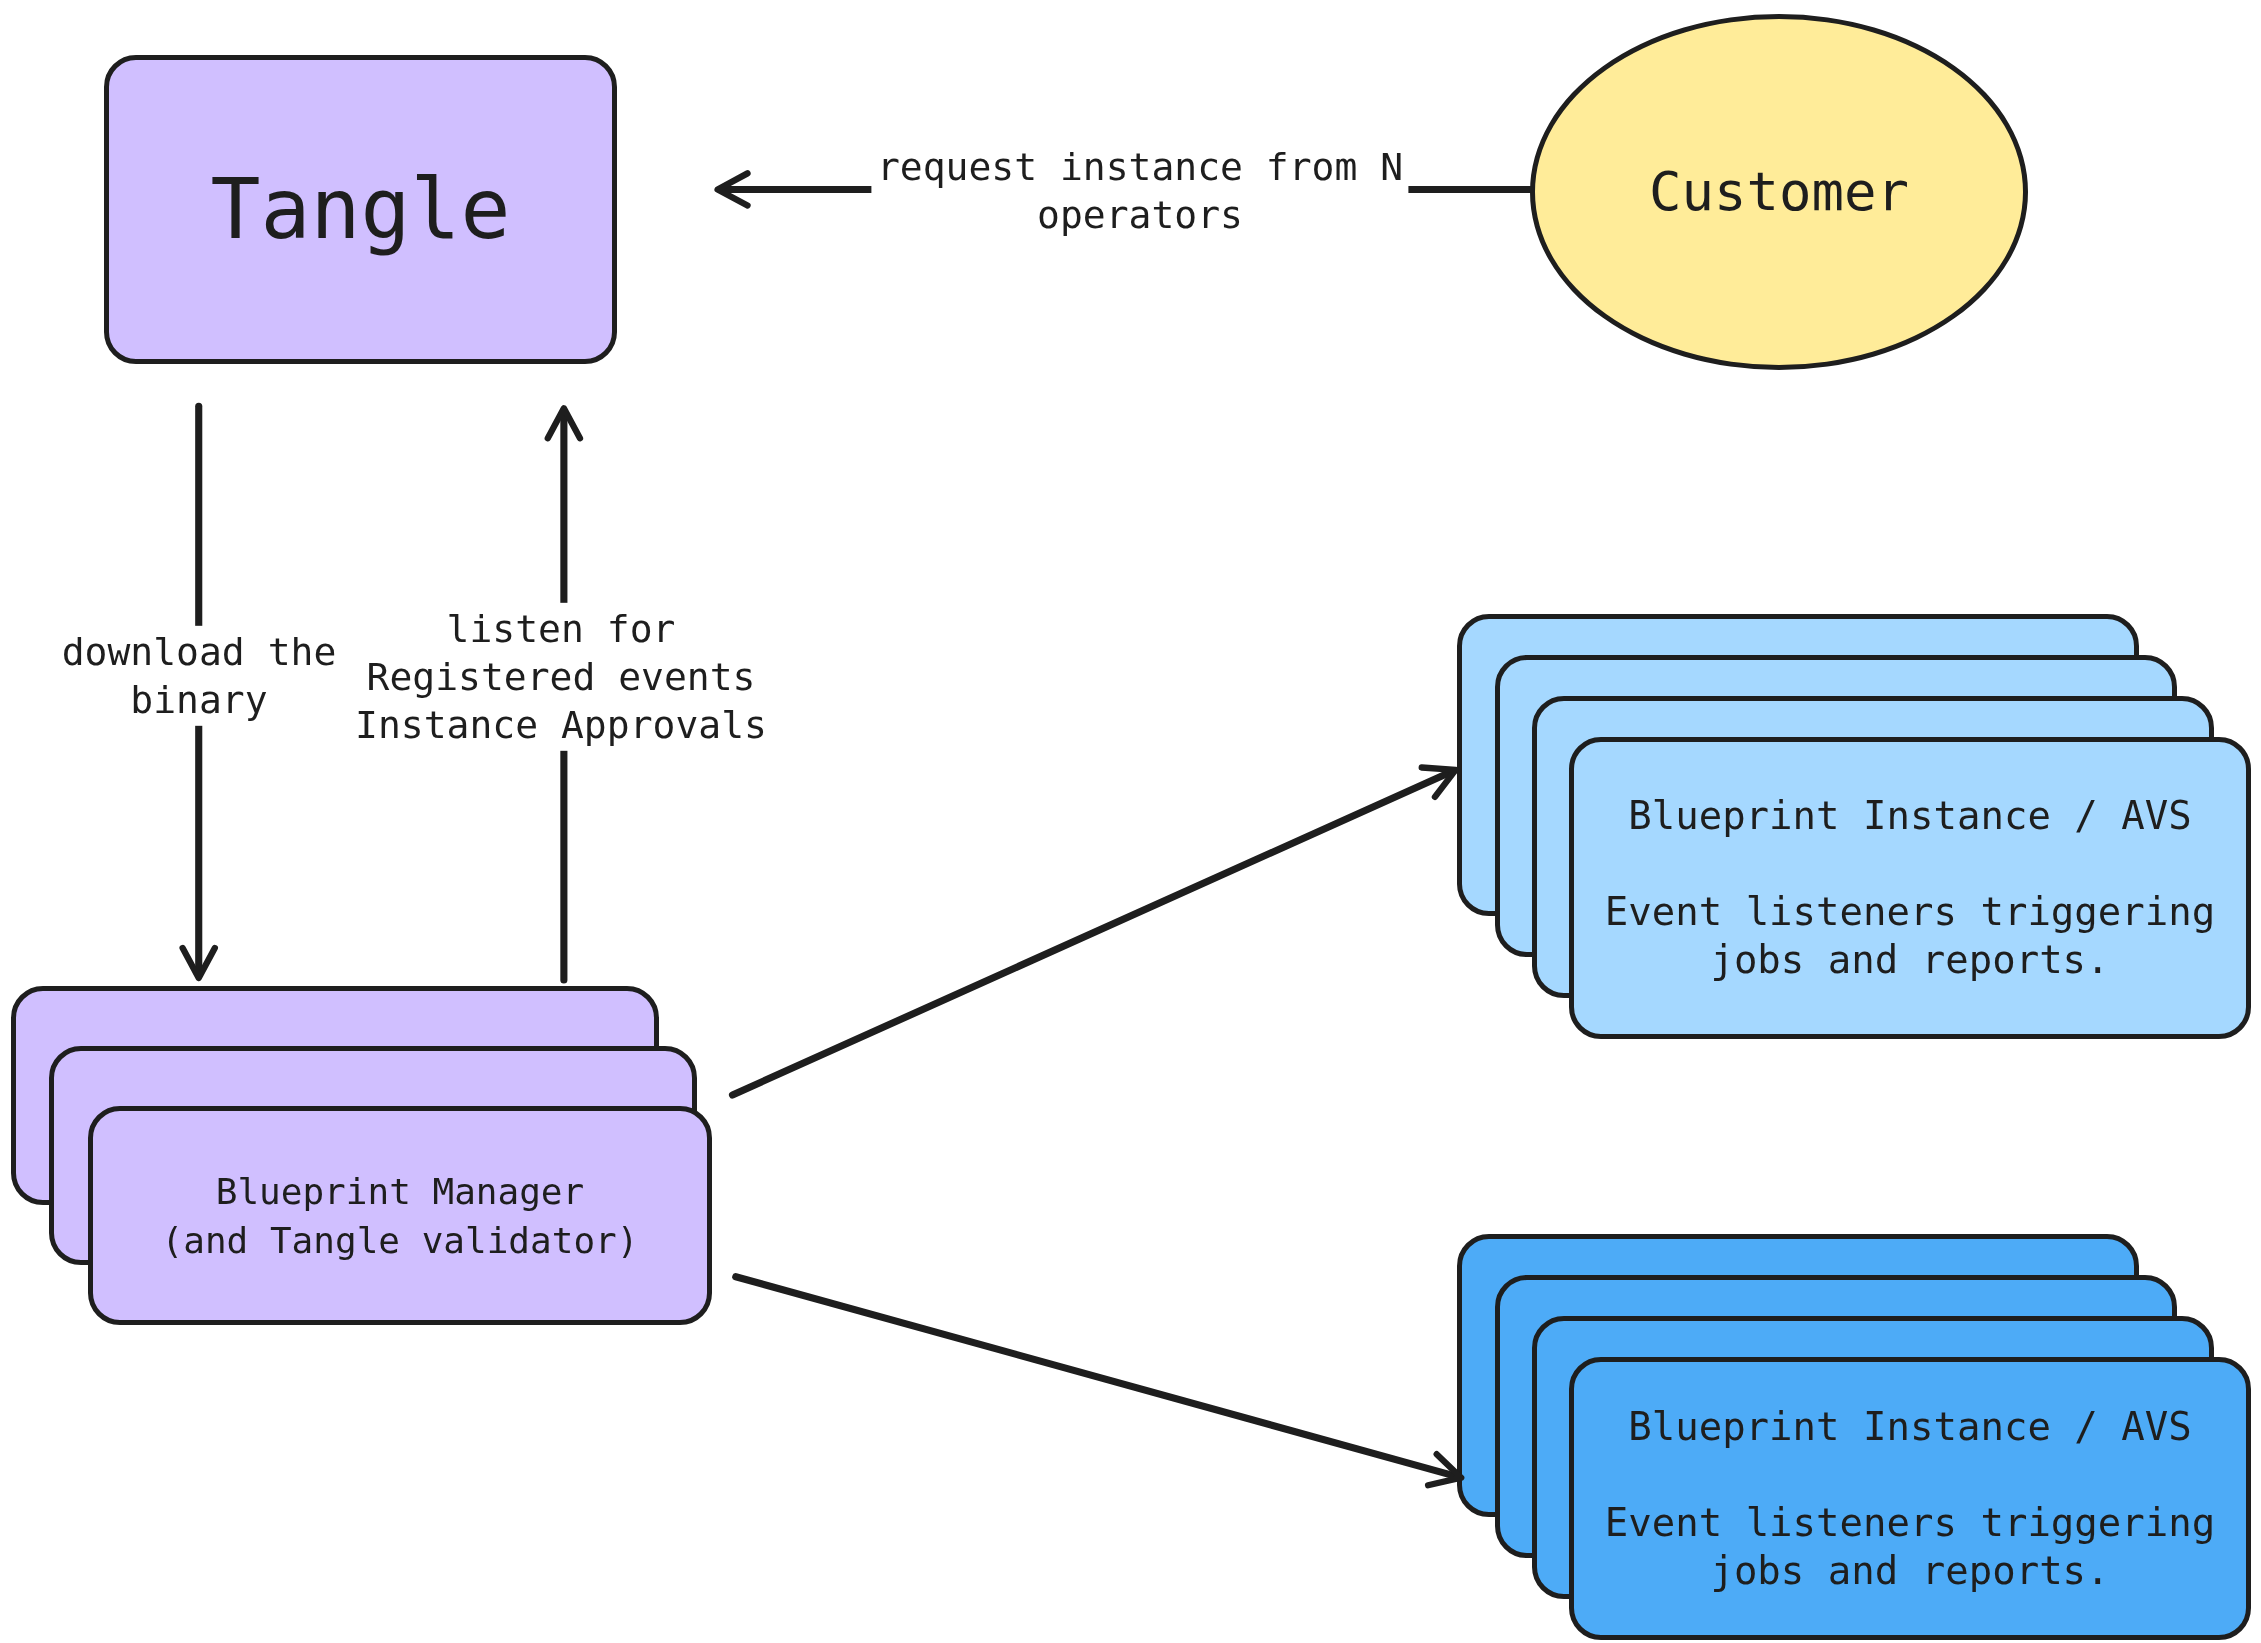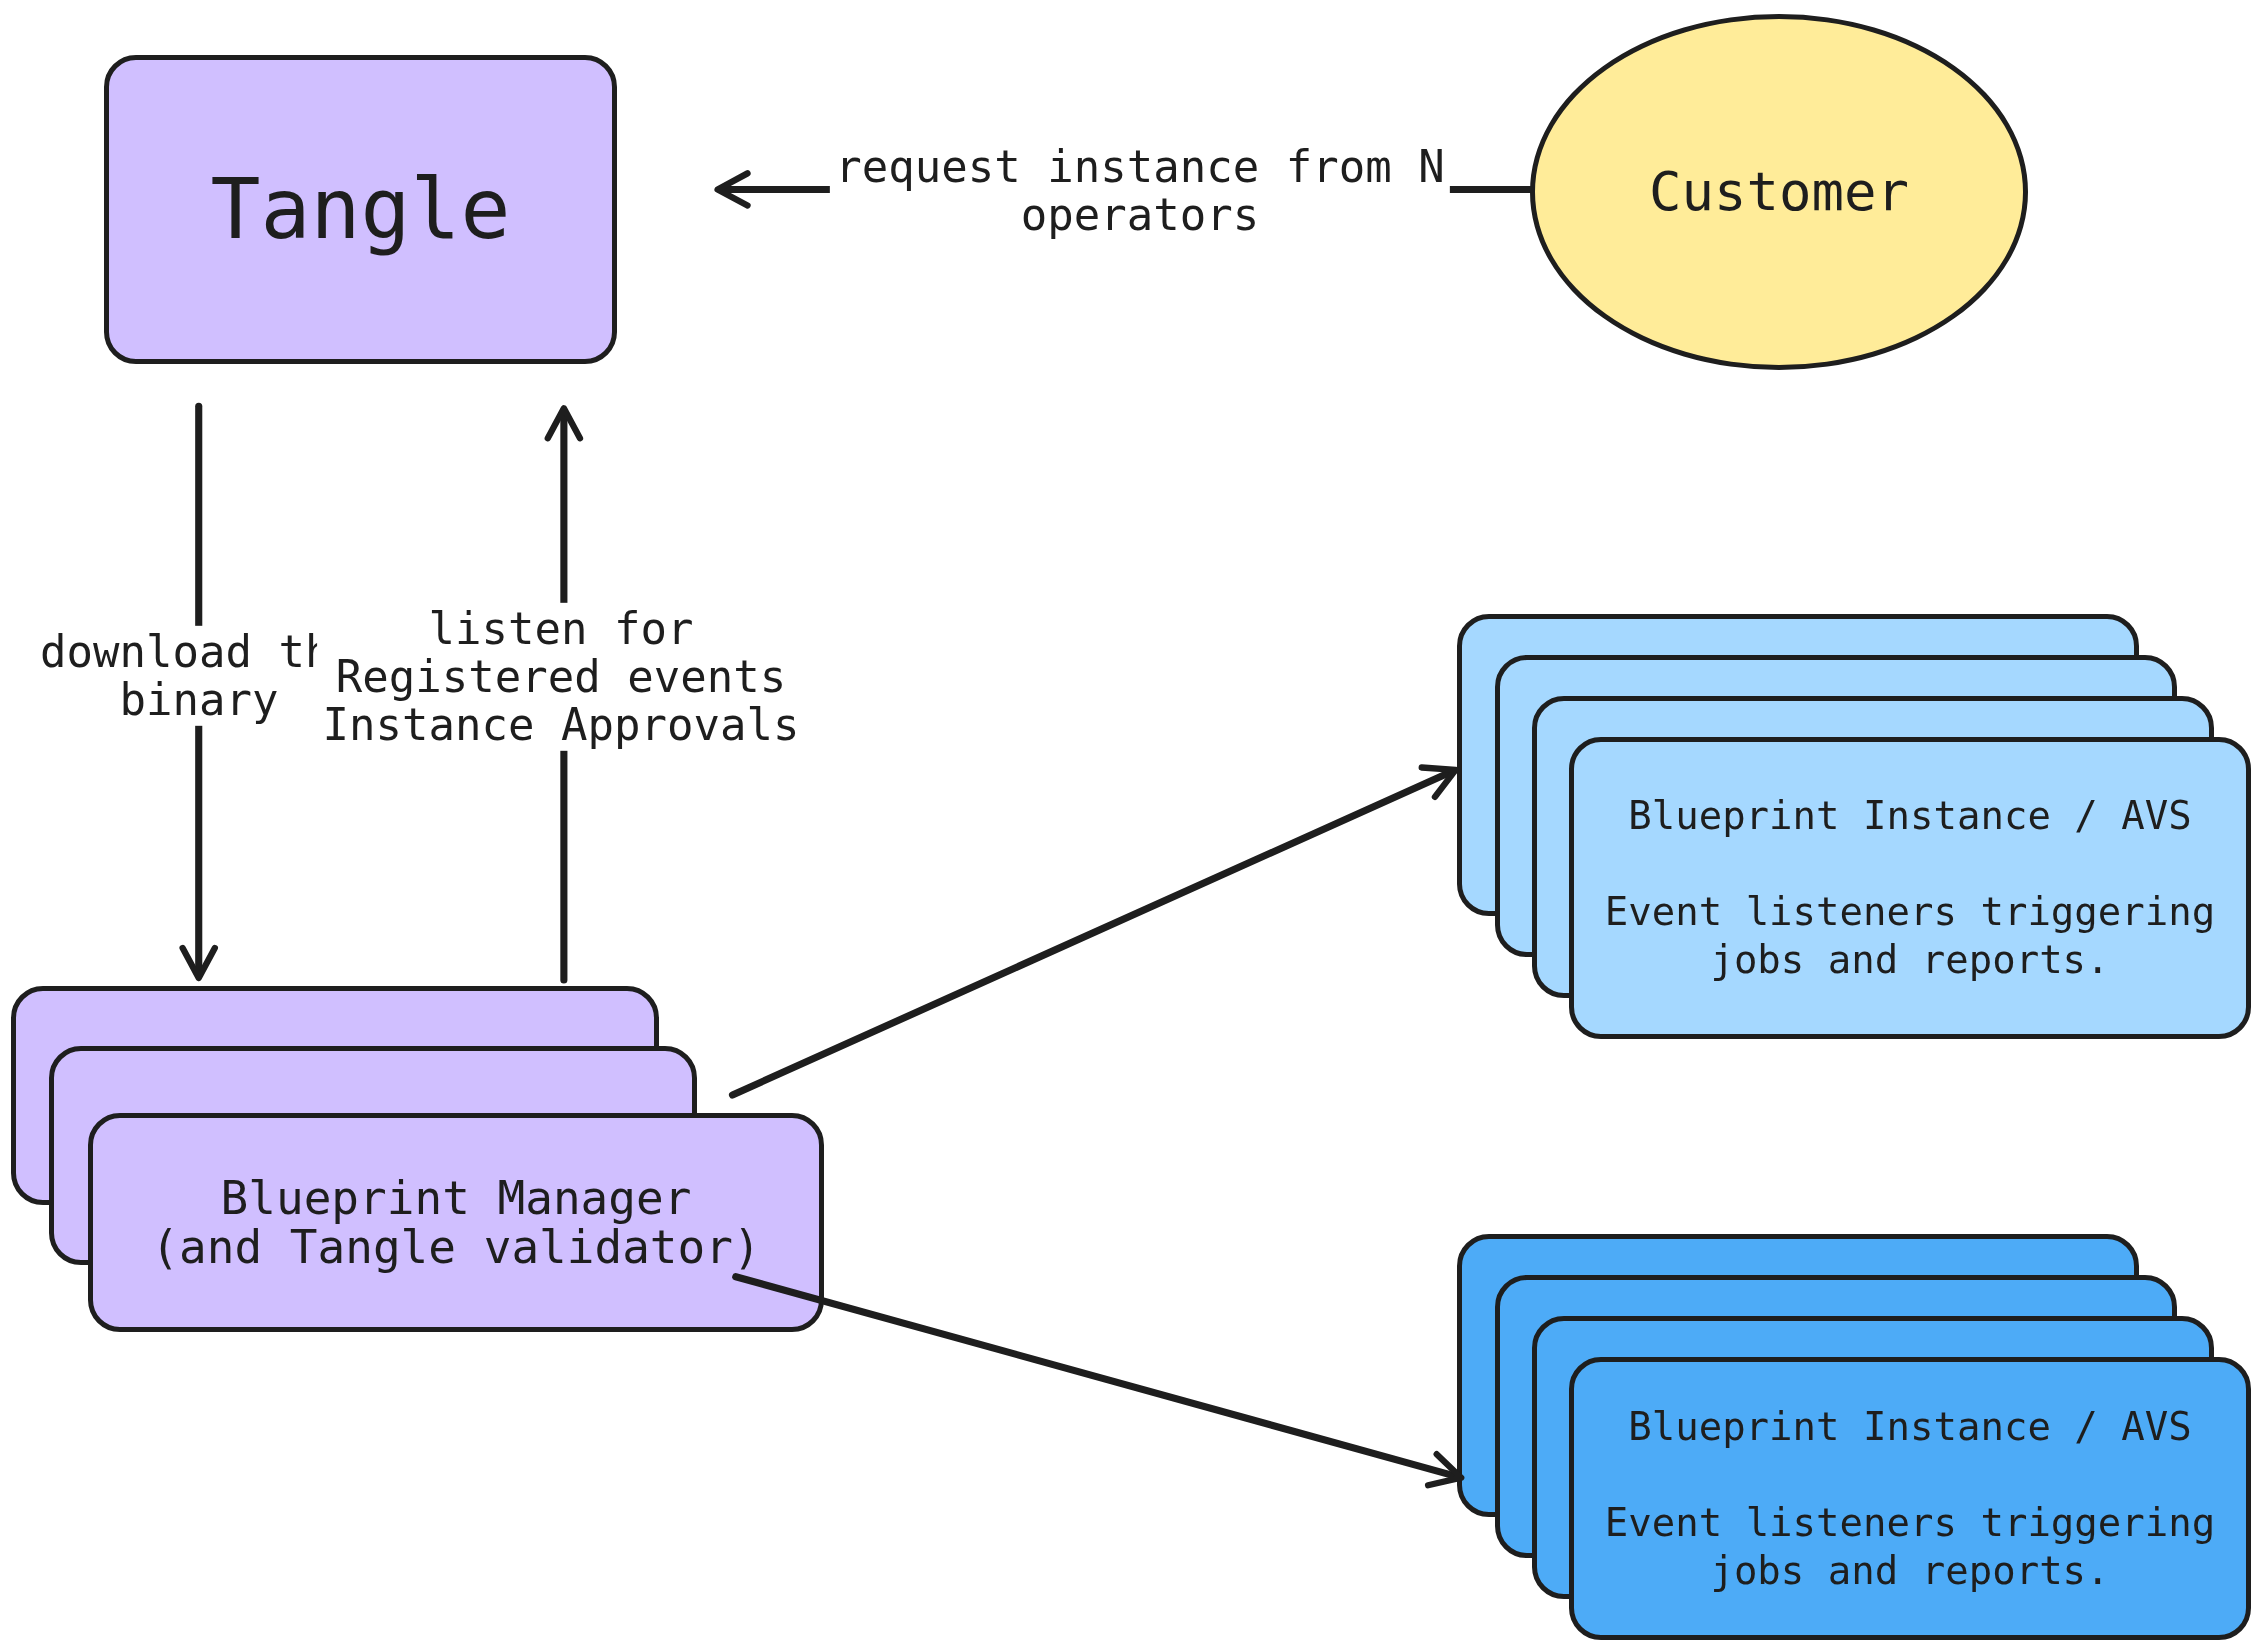--- a/index.html
+++ b/index.html
@@ -45,24 +45,23 @@
     border-radius: 50%;
     font-size: 54px;
     z-index: 1;
   }
 
   
   .bm-l1 { left: 11px;  top: 986px; width: 648px; height: 219px; z-index: 1; }
   .bm-l2 { left: 49px;  top: 1046px; width: 648px; height: 219px; z-index: 2; }
   .bm-front {
     left: 88px; top: 1106px;
-    width: 736px; height: 219px;
-    font-size: 46px; line-height: 49px;
+    width: 624px; height: 219px;
+    font-size: 36px; line-height: 49px;
     z-index: 3;
-    margin-top: 7px;
   }
 
   
   .bi-light-l1 { left: 1457px; top: 614px; width: 682px; height: 302px; z-index: 1; }
   .bi-light-l2 { left: 1495px; top: 655px; width: 682px; height: 302px; z-index: 2; }
   .bi-light-l3 { left: 1532px; top: 696px; width: 682px; height: 302px; z-index: 3; }
   .bi-light-front {
     left: 1569px; top: 737px;
     width: 682px; height: 302px;
     font-size: 39px; line-height: 48px;
@@ -89,21 +88,21 @@
     z-index: 5;
     pointer-events: none;
   }
 
   .edge-label {
     position: absolute;
     transform: translate(-50%, -50%);
     background: #ffffff;
     white-space: pre-line;
     text-align: center;
-    font-size: 44px;
+    font-size: 38px;
     line-height: 48px;
     padding: 2.2px 5.5px;
     z-index: 6;
   }
   .lbl-request { left: 1140px; top: 191px; }
   .lbl-download { left: 199px; top: 676px; }
   .lbl-listen { left: 561px; top: 677px; }
   .lbl-spawn { left: 1052px; top: 937px; }
 </style>
 </head>

